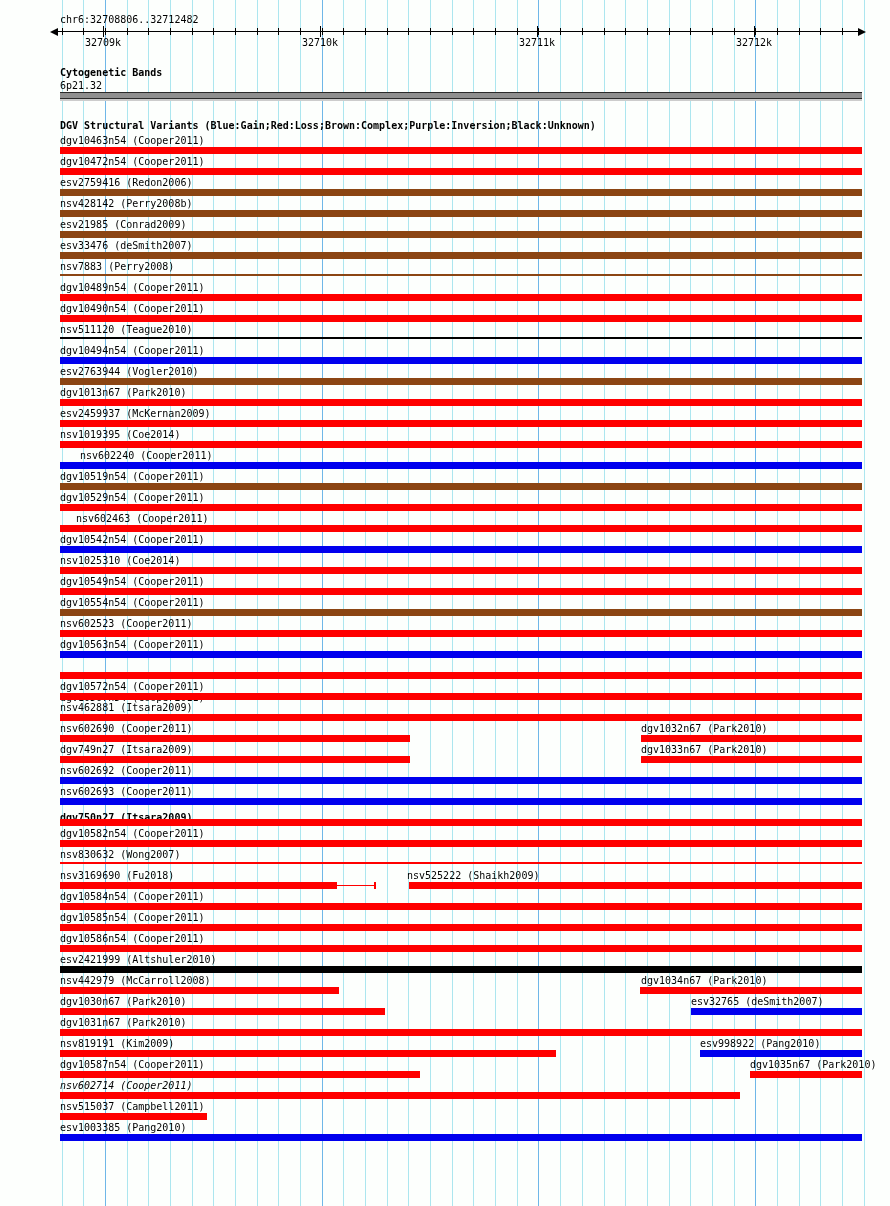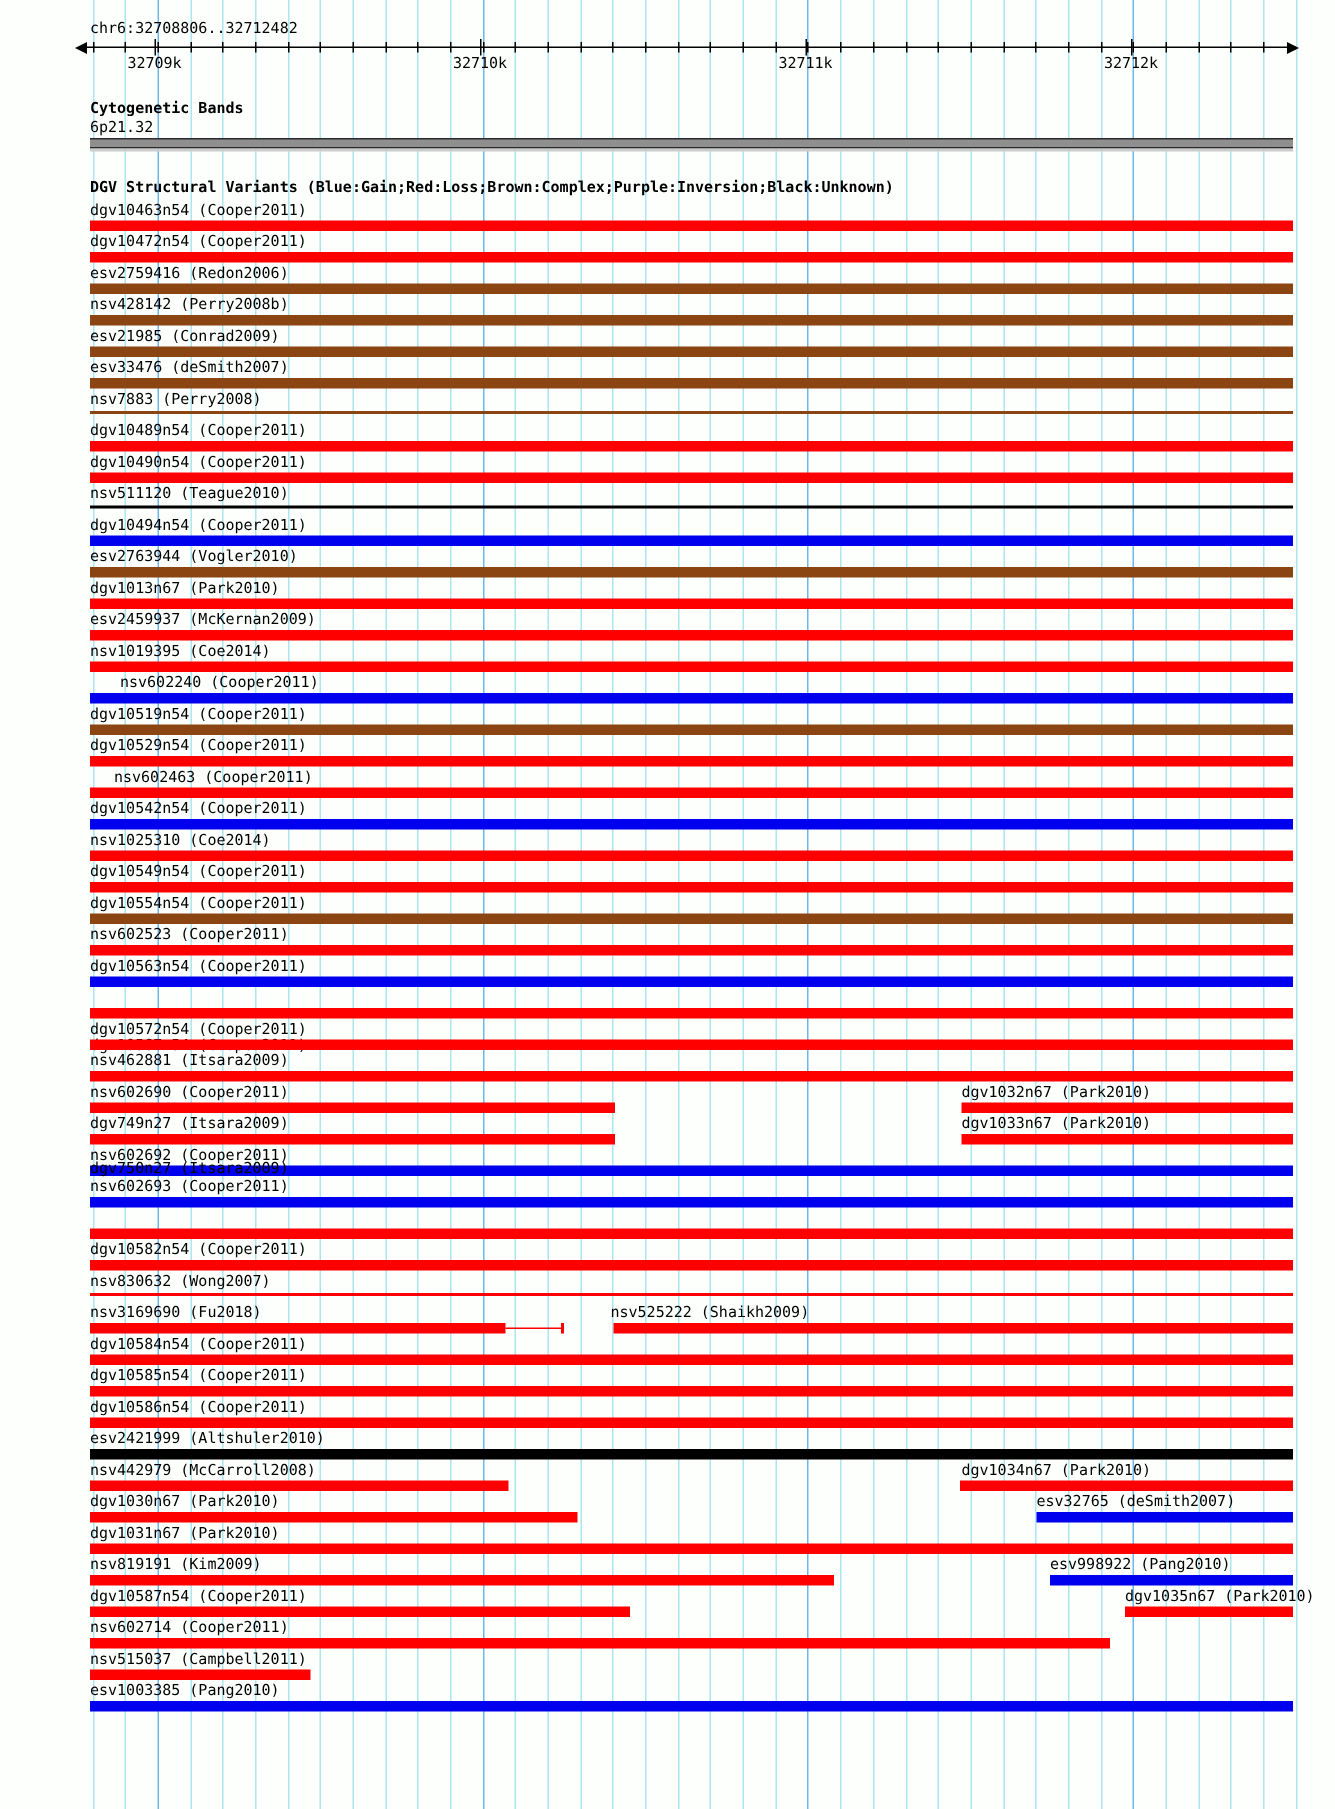--- a/index.html
+++ b/index.html
@@ -195,21 +195,21 @@
     <div class="feature-label" style="left: 641px; top: 723px;">dgv1032n67 (Park2010)</div>
     <div class="feature-bar" style="left: 641px; width: 221px; top: 735px; background: rgb(255, 0, 0);"></div>
     <div class="feature-label" style="left: 60px; top: 744px;">dgv749n27 (Itsara2009)</div>
     <div class="feature-bar" style="left: 60px; width: 350px; top: 756px; background: rgb(255, 0, 0);"></div>
     <div class="feature-label" style="left: 641px; top: 744px;">dgv1033n67 (Park2010)</div>
     <div class="feature-bar" style="left: 641px; width: 221px; top: 756px; background: rgb(255, 0, 0);"></div>
     <div class="feature-label" style="left: 60px; top: 765px;">nsv602692 (Cooper2011)</div>
     <div class="feature-bar" style="left: 60px; width: 802px; top: 777px; background: rgb(0, 0, 238);"></div>
     <div class="feature-label" style="left: 60px; top: 786px;">nsv602693 (Cooper2011)</div>
     <div class="feature-bar" style="left: 60px; width: 802px; top: 798px; background: rgb(0, 0, 238);"></div>
-    <div class="feature-label" style="left: 60px; top: 774px;">dgv750n27 (Itsara2009)</div>
+    <div class="feature-label" style="left: 60px; top: 812px; font-weight: bold;">dgv750n27 (Itsara2009)</div>
     <div class="feature-bar" style="left: 60px; width: 802px; top: 819px; background: rgb(255, 0, 0);"></div>
     <div class="feature-label" style="left: 60px; top: 828px;">dgv10582n54 (Cooper2011)</div>
     <div class="feature-bar" style="left: 60px; width: 802px; top: 840px; background: rgb(255, 0, 0);"></div>
     <div class="feature-label" style="left: 60px; top: 849px;">nsv830632 (Wong2007)</div>
     <div class="feature-line" style="left: 60px; width: 802px; top: 862px; background: rgb(255, 0, 0);"></div>
     <div class="feature-label" style="left: 60px; top: 870px;">nsv3169690 (Fu2018)</div>
     <div class="feature-bar" style="left: 60px; width: 277px; top: 882px; background: rgb(255, 0, 0);"></div>
     <div class="whisker-line" style="left: 337px; width: 38px; top: 885px; background: rgb(255, 0, 0);"></div>
     <div class="whisker-tick" style="left: 374px; top: 882px; background: rgb(255, 0, 0);"></div>
     <div class="feature-label" style="left: 407px; top: 870px;">nsv525222 (Shaikh2009)</div>
@@ -233,19 +233,19 @@
     <div class="feature-label" style="left: 60px; top: 1017px;">dgv1031n67 (Park2010)</div>
     <div class="feature-bar" style="left: 60px; width: 802px; top: 1029px; background: rgb(255, 0, 0);"></div>
     <div class="feature-label" style="left: 60px; top: 1038px;">nsv819191 (Kim2009)</div>
     <div class="feature-bar" style="left: 60px; width: 496px; top: 1050px; background: rgb(255, 0, 0);"></div>
     <div class="feature-label" style="left: 700px; top: 1038px;">esv998922 (Pang2010)</div>
     <div class="feature-bar" style="left: 700px; width: 162px; top: 1050px; background: rgb(0, 0, 238);"></div>
     <div class="feature-label" style="left: 60px; top: 1059px;">dgv10587n54 (Cooper2011)</div>
     <div class="feature-bar" style="left: 60px; width: 360px; top: 1071px; background: rgb(255, 0, 0);"></div>
     <div class="feature-label" style="left: 750px; top: 1059px;">dgv1035n67 (Park2010)</div>
     <div class="feature-bar" style="left: 750px; width: 112px; top: 1071px; background: rgb(255, 0, 0);"></div>
-    <div class="feature-label" style="left: 60px; top: 1080px;">nsv602714 (Cooper2011)</div>
+    <div class="feature-label" style="left: 60px; top: 1080px; font-style: italic;">nsv602714 (Cooper2011)</div>
     <div class="feature-bar" style="left: 60px; width: 680px; top: 1092px; background: rgb(255, 0, 0);"></div>
     <div class="feature-label" style="left: 60px; top: 1101px;">nsv515037 (Campbell2011)</div>
     <div class="feature-bar" style="left: 60px; width: 147px; top: 1113px; background: rgb(255, 0, 0);"></div>
     <div class="feature-label" style="left: 60px; top: 1122px;">esv1003385 (Pang2010)</div>
     <div class="feature-bar" style="left: 60px; width: 802px; top: 1134px; background: rgb(0, 0, 238);"></div>
   </div>
 
 </body></html>

